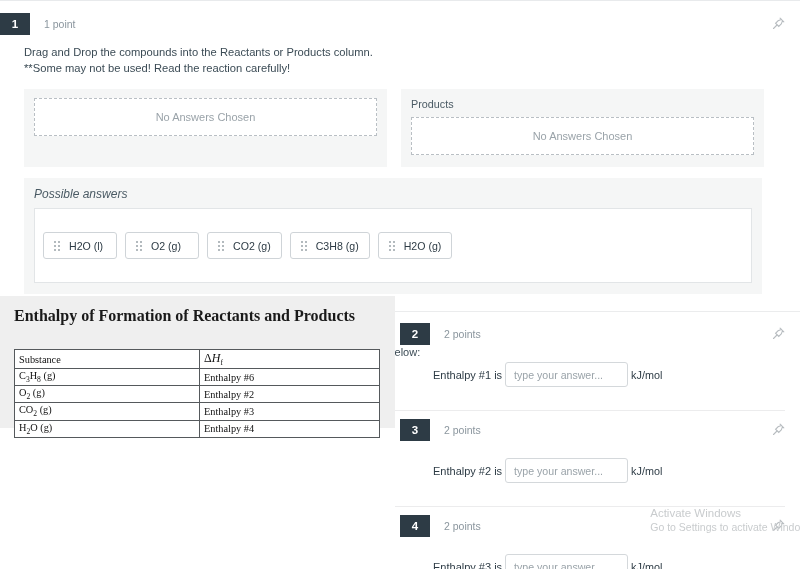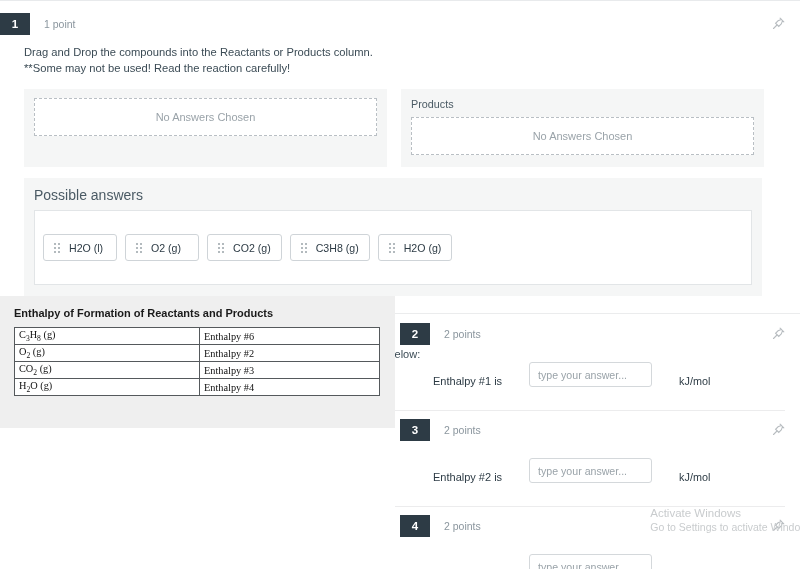--- a/index.html
+++ b/index.html
@@ -36,21 +36,21 @@
   .dnd-row { display: flex; gap: 14px; margin: 13px 0 0 24px; margin-right: 22px; }
   .dnd-col { flex: 1; background: #f5f6f6; padding: 9px 10px 12px 10px; }
   .dnd-title { font-size: 10.8px; color: #4a5a64; margin-bottom: 7px; }
   .dropzone {
     border: 1px dashed #b9bfc4; background: #ffffff;
     height: 38px; display: flex; align-items: center; justify-content: center;
     font-size: 11px; color: #9aa3a9;
   }
 
   .pa-panel { margin: 11px 24px 0 24px; background: #f5f6f6; padding: 9px 10px 11px 10px; }
-  .pa-title { font-size: 14px; color: #4a5a64; margin-bottom: 7px; }
+  .pa-title { font-size: 12px; color: #4a5a64; margin-bottom: 7px; font-style: italic; }
   .pa-track { background:#ffffff; border: 1px solid #e2e5e7; padding: 23px 8px; display: flex; gap: 8px; }
   .chip {
     border: 1px solid #cfd4d8; background: #ffffff; border-radius: 3px;
     height: 27px; min-width: 74px; padding: 0 10px;
     display: flex; align-items: center; gap: 9px;
     font-size: 10.6px; color: #2d3b45; white-space: nowrap;
   }
   .grip { display: grid; grid-template-columns: repeat(2, 2px); grid-template-rows: repeat(3, 2px); gap: 2px; }
   .grip i { width: 2px; height: 2px; background: #9aa3a9; display:block; border-radius:50%; }
 
@@ -60,38 +60,38 @@
   .instructions { padding: 13px 0 13px 24px; }
   .instr-h { font-size: 11px; font-weight: bold; color: #2d3b45; }
   .instr-t { font-size: 11px; color: #3b4b55; margin-top: 9px; }
 
   
   .img-panel {
     position: absolute; left: 0; top: 295px; width: 395px; height: 132px;
     background: #efefef;
   }
   .img-inner { padding: 11px 14px 0 14px; }
-  .tbl-title { font-size: 11px; font-weight: bold; color: #1a1a1a; margin-bottom: 8px; font-family: Liberation Sans, sans-serif; }
+  .tbl-title { font-size: 16px; font-weight: bold; color: #1a1a1a; margin-bottom: 24px; font-family: Liberation Serif, serif; }
   table.enth { border-collapse: collapse; width: 366px; background:#fff; }
   table.enth td {
     border: 1px solid #55595c; padding: 1px 4px;
     font-size: 10.3px; color: #111; height: 16px;
     font-family: "Liberation Serif", serif;
   }
   table.enth td.c1 { width: 185px; }
   table.enth sub { font-size: 7.6px; }
   .dhf { font-family: "Liberation Serif", serif; font-style: normal; font-size: 12px; }
   .dhf em { font-style: italic; }
 
   
   .qr { position: absolute; left: 395px; width: 405px; }
   .qr .q-header { padding: 0 14px 0 0; }
   .qr .q-num { margin-left: 5px; }
   .qr-body {
-    display: flex; align-items: flex-end; gap: 27px;
+    display: flex; align-items: center; gap: 3px;
     margin-top: 17px; padding-left: 38px;
     font-size: 11px; color: #2d3b45;
   }
   .ans-input {
     width: 123px; height: 25px;
     border: 1px solid #d4d8db; border-radius: 3px;
     background: #fff; font-size: 10.6px; color: #9aa3a9;
     padding: 0 8px; font-family: "Liberation Sans", sans-serif;
   }
   .ans-input::placeholder { color:#9aa3a9; }
@@ -209,20 +209,26 @@
   <div class="instructions">
     <div class="instr-h">Instructions</div>
     <div class="instr-t">Fill in the blanks to the right with the information that should go in the table below:</div>
   </div>
 
   <div class="img-panel">
     <div class="img-inner">
       <div class="tbl-title">Enthalpy of Formation of Reactants and Products</div>
       <table class="enth">
         <tbody>
+            <tr>
+          <td class="c1">Substance</td>
+          <td>
+            <span class="dhf">Δ<em>H</em><sub>f</sub></span>
+          </td>
+        </tr>
         <tr>
           <td class="c1">C<sub>3</sub>H<sub>8</sub> (g)</td>
           <td>Enthalpy #6</td>
         </tr>
         <tr>
           <td class="c1">O<sub>2</sub> (g)</td>
           <td>Enthalpy #2</td>
         </tr>
         <tr>
           <td class="c1">CO<sub>2</sub> (g)</td>

